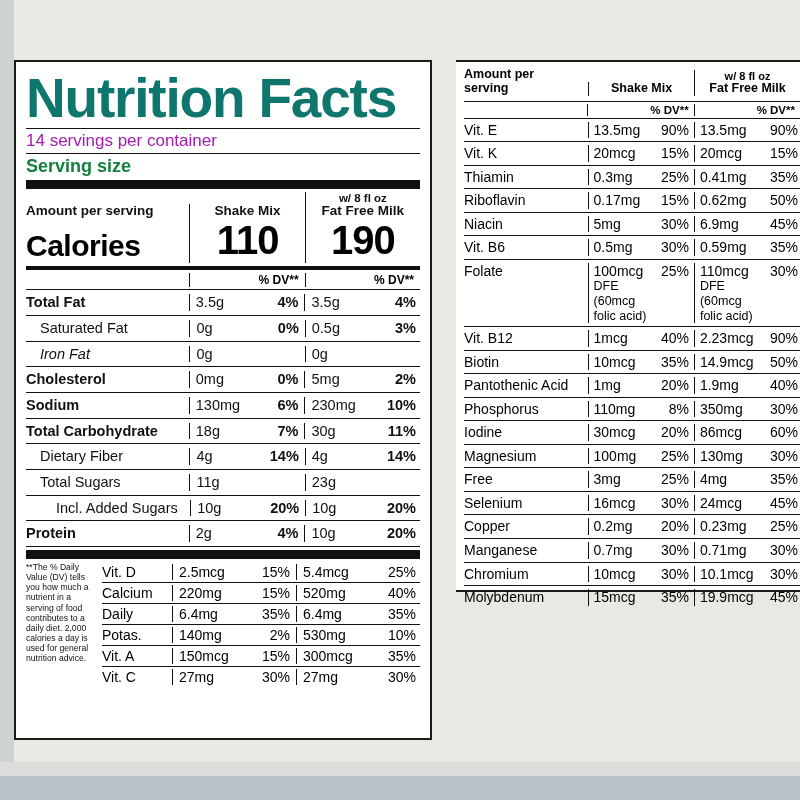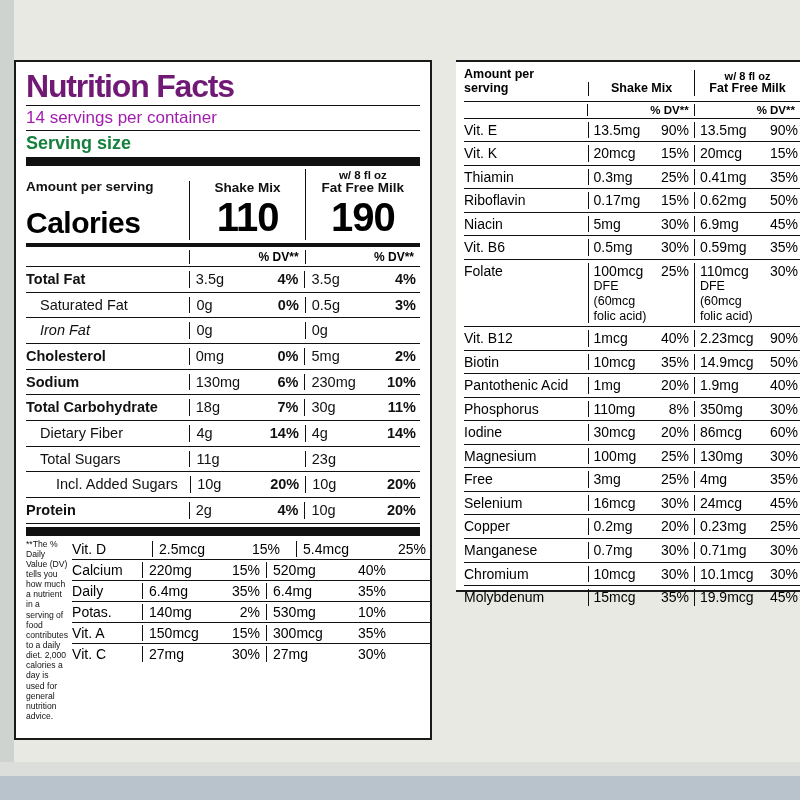--- a/index.html
+++ b/index.html
@@ -40,24 +40,24 @@
     left: 14px;
     top: 60px;
     width: 418px;
     height: 680px;
     border: 2px solid #1a1a1a;
     padding: 6px 10px 0 10px;
   }
   .nf-title {
     font-family: "Liberation Sans", sans-serif;
     font-weight: bold;
-    font-size: 32px;
+    font-size: 55px;
     letter-spacing: -1.2px;
     line-height: 1.02;
-    color: #701a75;
+    color: #0f766e;
     margin: 2px 0 0 0;
   }
   .servings {
     font-size: 17px;
     color: #a21caf;
     margin: 2px 0 2px 0;
   }
   .rule-thin { border-top: 1px solid #111; margin: 2px 0; }
   .rule-med  { border-top: 4px solid #111; margin: 3px 0; }
   .rule-thick{ border-top: 9px solid #111; margin: 3px 0; }
@@ -151,21 +151,21 @@
     box-sizing: border-box;
   }
   .vit-table { flex: 1; }
   .vrow {
     display: flex;
     align-items: flex-end;
     font-size: 14px;
     border-top: 1px solid #111;
     padding: 2px 0 2px 0;
   }
-  .vrow:first-child { border-top: none; gap: 10px; }
+  .vrow:first-child { border-top: none; }
   .v-name { width: 70px; box-sizing: border-box; }
   .v-a  { width: 80px; box-sizing: border-box; border-left: 1px solid #111; padding-left: 6px;}
   .v-ap { width: 44px; box-sizing: border-box; text-align: right; padding-right: 6px;}
   .v-b  { width: 80px; box-sizing: border-box; border-left: 1px solid #111; padding-left: 6px;}
   .v-bp { width: 44px; box-sizing: border-box; text-align: right; padding-right: 4px;}
 
   
   #right-panel {
     left: 432px;
     top: 60px;

